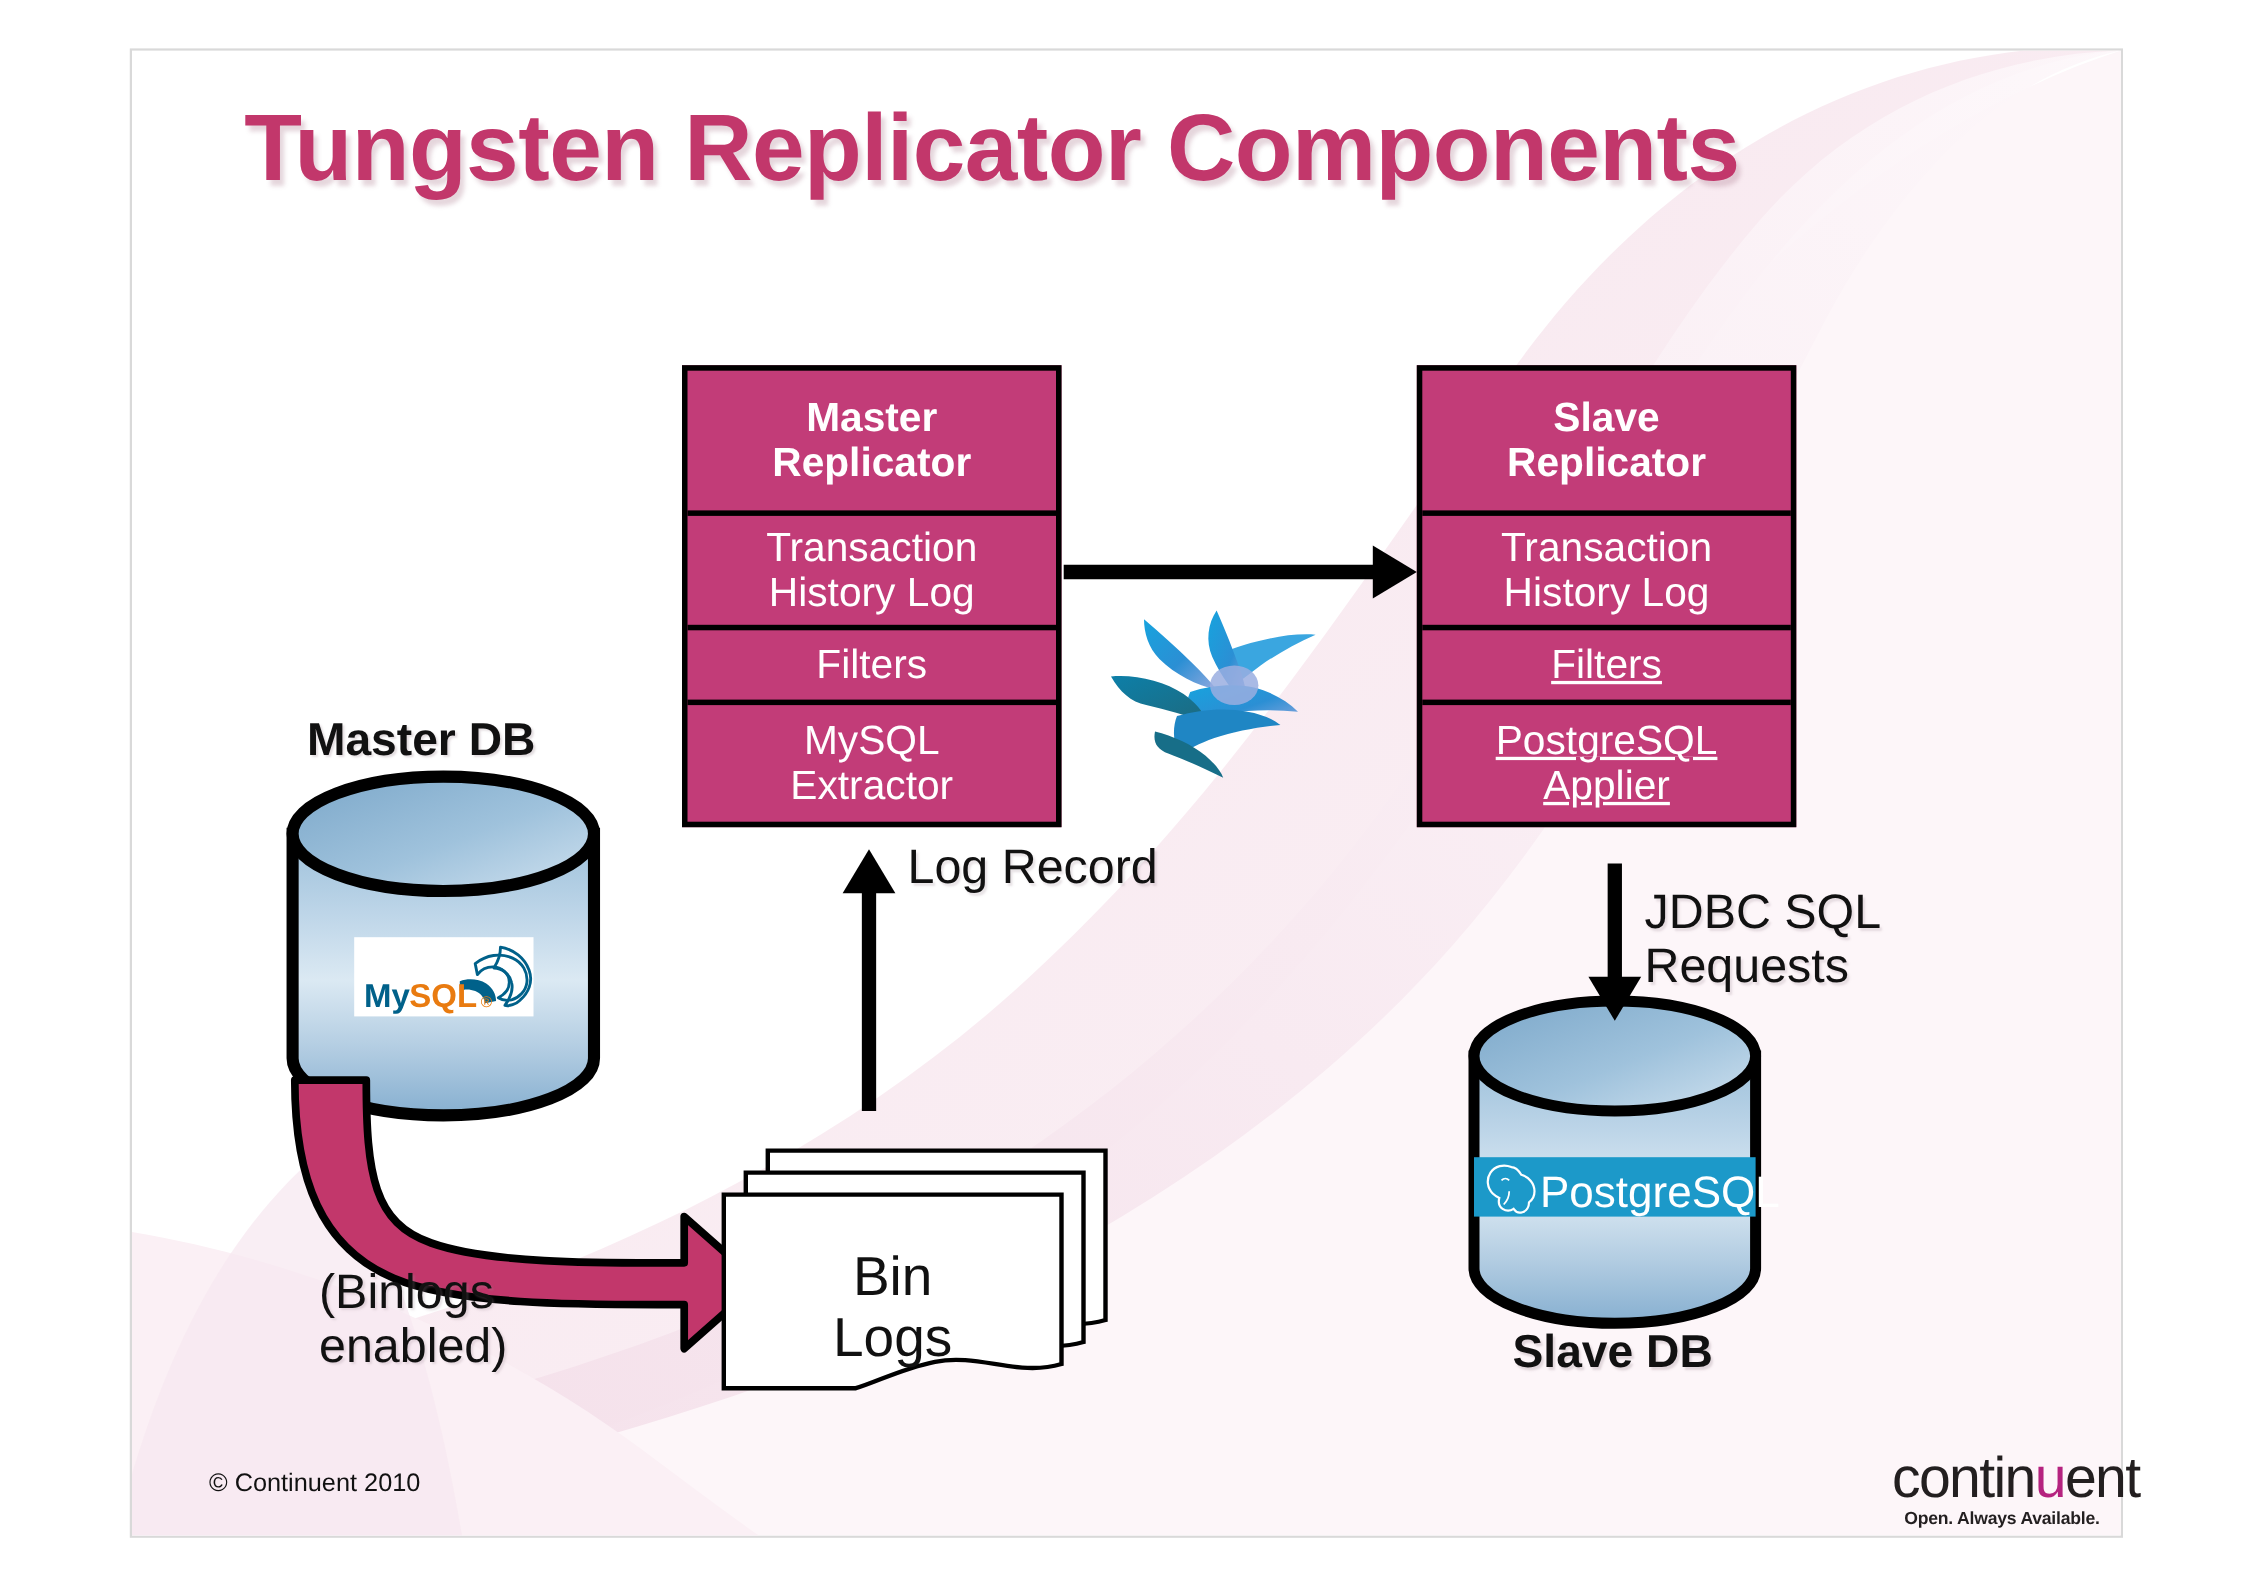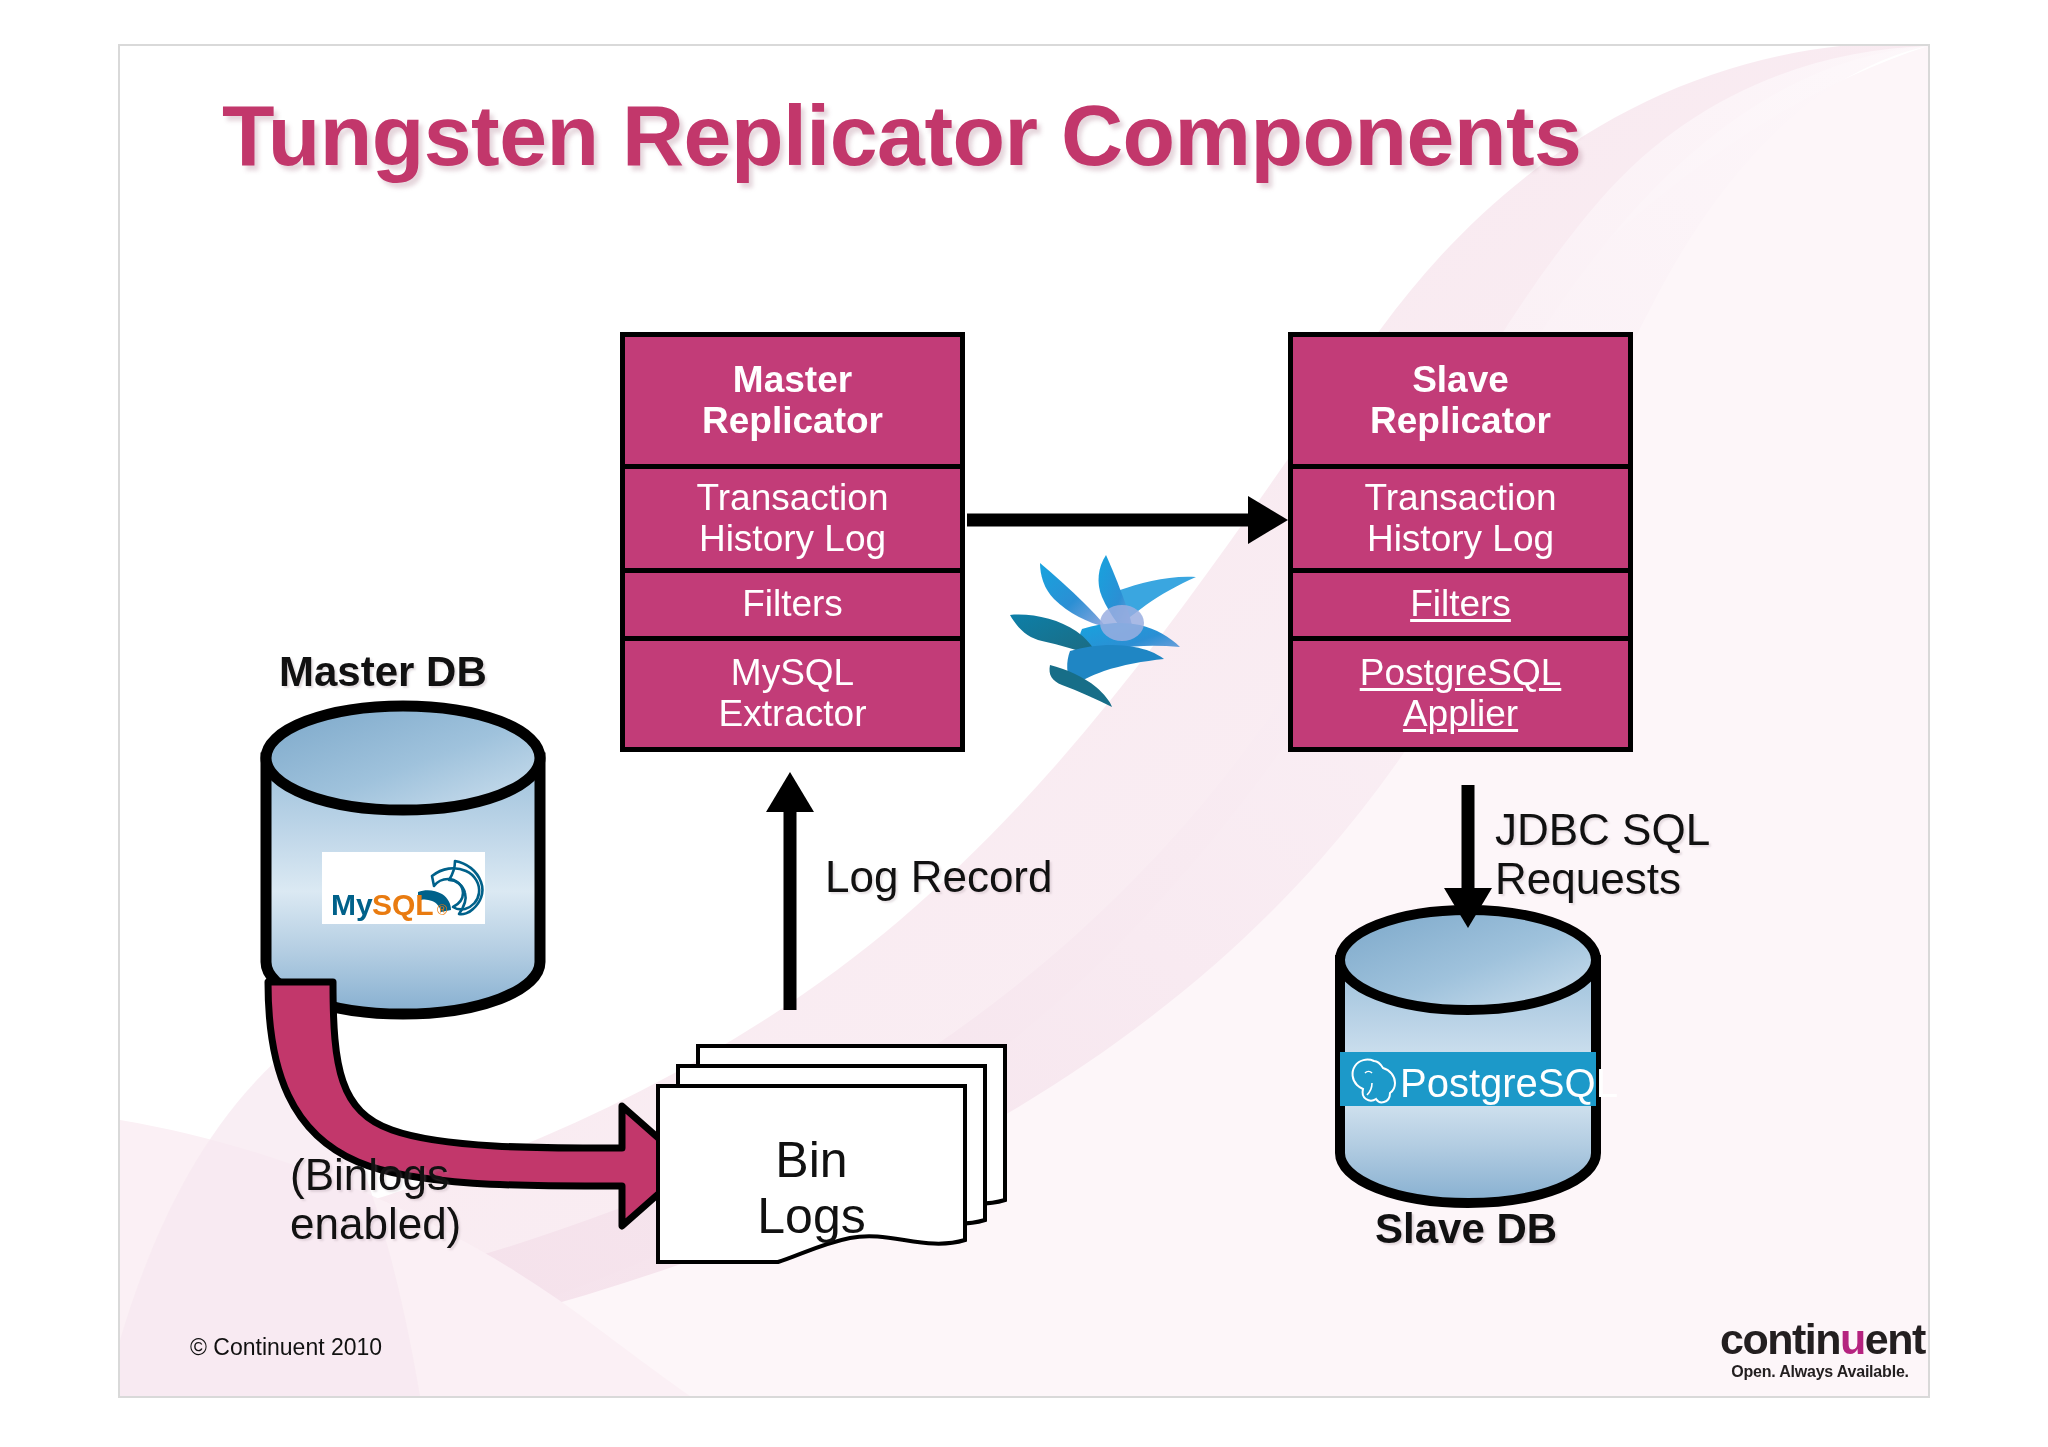--- a/index.html
+++ b/index.html
@@ -103,21 +103,21 @@
   .lbl {
     position: absolute;
     color: #111111;
     font-size: 44px;
     line-height: 1.12;
     text-align: center;
     white-space: pre-line;
     text-shadow: 2px 2px 2px rgba(160,140,150,0.25);
   }
   #lbl-platform { left: 980px; top: 358px; width: 300px; }
-  #lbl-logrecord { left: 825px; top: 852px; width: 300px; text-align: left;}
+  #lbl-logrecord { left: 825px; top: 764px; width: 300px; text-align: left;}
   #lbl-jdbc { left: 1495px; top: 805px; width: 300px; text-align: left;}
   #lbl-binlogs { left: 290px; top: 1150px; width: 300px; text-align: left;}
 
   .db-caption {
     position: absolute;
     font-size: 42px;
     font-weight: bold;
     color: #111111;
     text-shadow: 2px 2px 2px rgba(160,140,150,0.3);
     white-space: nowrap;
@@ -142,22 +142,22 @@
     color: #111111;
   }
   #logo {
     position: absolute;
     left: 1720px;
     top: 1318px;
     width: 200px;
     text-align: center;
   }
   #logo-word {
-    font-size: 43px;
-    font-weight: bold;
+    font-size: 52px;
+    font-weight: normal;
     color: #231f20;
     letter-spacing: -1.5px;
     line-height: 1;
     white-space: nowrap;
   }
   #logo-word .accent { color: #b5237f; }
   #logo-tag {
     font-size: 16px;
     font-weight: bold;
     color: #231f20;

